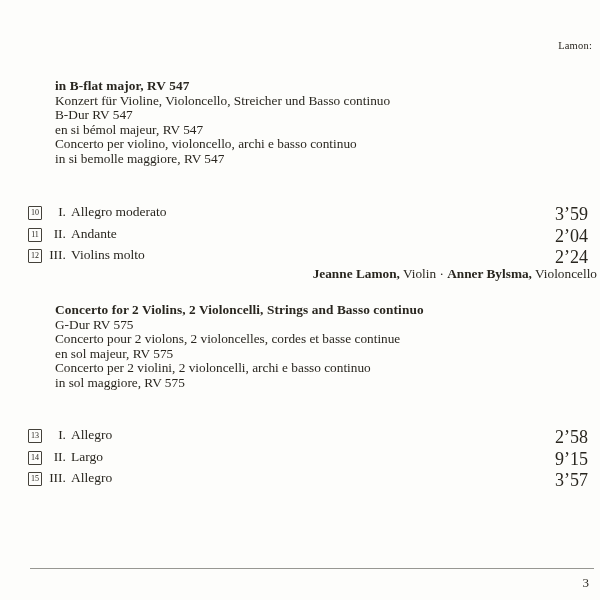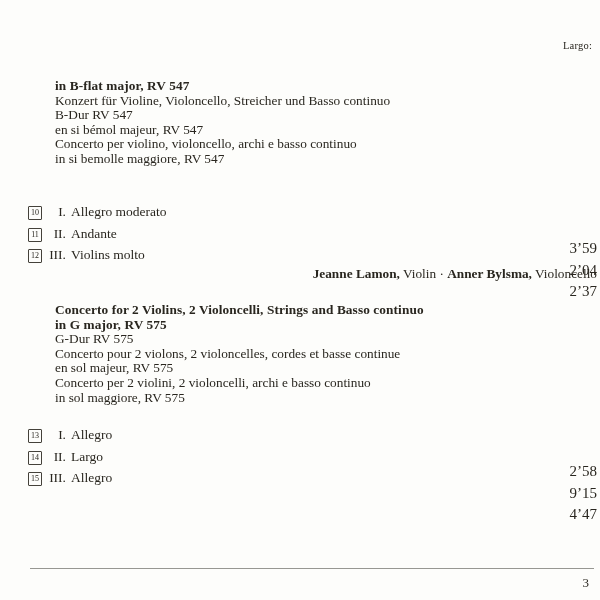--- a/index.html
+++ b/index.html
@@ -24,21 +24,21 @@
     left: 55px;
     right: 3px;
   }
   .work-1 { top: 79px; }
   .work-2 { top: 303px; }
   .work p { margin: 0; font-size: 13.3px; line-height: 14.6px; white-space: nowrap; }
   .work p.title-line { font-weight: bold; letter-spacing: 0.1px; }
   .tracklist {
     position: absolute;
     left: 0;
-    right: 0;
+    right: 9px;
   }
   .tracklist-1 { top: 204px; }
   .tracklist-2 { top: 427px; }
   .track-row { position: relative; height: 21.7px; }
   .track-box {
     position: absolute;
     left: 28px;
     top: 2px;
     width: 12px;
     height: 12px;
@@ -60,22 +60,21 @@
     position: absolute;
     left: 71px;
     top: 0;
     font-size: 13.5px;
     white-space: nowrap;
   }
   .track-time {
     position: absolute;
     right: 3px;
     top: 0;
-    font-size: 15px;
-    margin-top: 36px;
+    font-size: 18px;
   }
   .performers {
     position: absolute;
     left: 55px;
     right: 3px;
     font-size: 13.3px;
     line-height: 14.8px;
   }
   .performers-1 { top: 267px; text-align: right; }
   .performers-2 { top: 487px; }
@@ -94,21 +93,21 @@
     right: 11px;
     top: 575px;
     font-size: 13px;
   }
 </style>
 </head>
 <body>
 
 <div class="page">
 
-  <div class="time-label">Largo:</div>
+  <div class="time-label">Lamon:</div>
 
   <div class="work work-1">
     <p class="title-line">in B-flat major, RV 547</p>
     <p>Konzert für Violine, Violoncello, Streicher und Basso continuo</p>
     <p>B-Dur RV 547</p>
     <p>en si bémol majeur, RV 547</p>
     <p>Concerto per violino, violoncello, archi e basso continuo</p>
     <p>in si bemolle maggiore, RV 547</p>
   </div>
 
@@ -122,31 +121,30 @@
     <div class="track-row">
       <span class="track-box">11</span>
       <span class="track-movement">II.</span>
       <span class="track-name">Andante</span>
       <span class="track-time">2’04</span>
     </div>
     <div class="track-row">
       <span class="track-box">12</span>
       <span class="track-movement">III.</span>
       <span class="track-name">Violins molto</span>
-      <span class="track-time">2’37</span>
+      <span class="track-time">2’24</span>
     </div>
   </div>
 
   <div class="performers performers-1">
     <p><strong>Jeanne Lamon,</strong><span> Violin · </span><strong>Anner Bylsma,</strong><span> Violoncello</span></p>
   </div>
 
   <div class="work work-2">
     <p class="title-line">Concerto for 2 Violins, 2 Violoncelli, Strings and Basso continuo</p>
-    <p class="title-line">in G major, RV 575</p>
     <p>G-Dur RV 575</p>
     <p>Concerto pour 2 violons, 2 violoncelles, cordes et basse continue</p>
     <p>en sol majeur, RV 575</p>
     <p>Concerto per 2 violini, 2 violoncelli, archi e basso continuo</p>
     <p>in sol maggiore, RV 575</p>
   </div>
 
   <div class="tracklist tracklist-2">
     <div class="track-row">
       <span class="track-box">13</span>
@@ -157,21 +155,21 @@
     <div class="track-row">
       <span class="track-box">14</span>
       <span class="track-movement">II.</span>
       <span class="track-name">Largo</span>
       <span class="track-time">9’15</span>
     </div>
     <div class="track-row">
       <span class="track-box">15</span>
       <span class="track-movement">III.</span>
       <span class="track-name">Allegro</span>
-      <span class="track-time">4’47</span>
+      <span class="track-time">3’57</span>
     </div>
   </div>
 
 
   <div class="footer-rule"></div>
   <div class="page-number">3</div>
 
 </div>
 
 </body></html>

